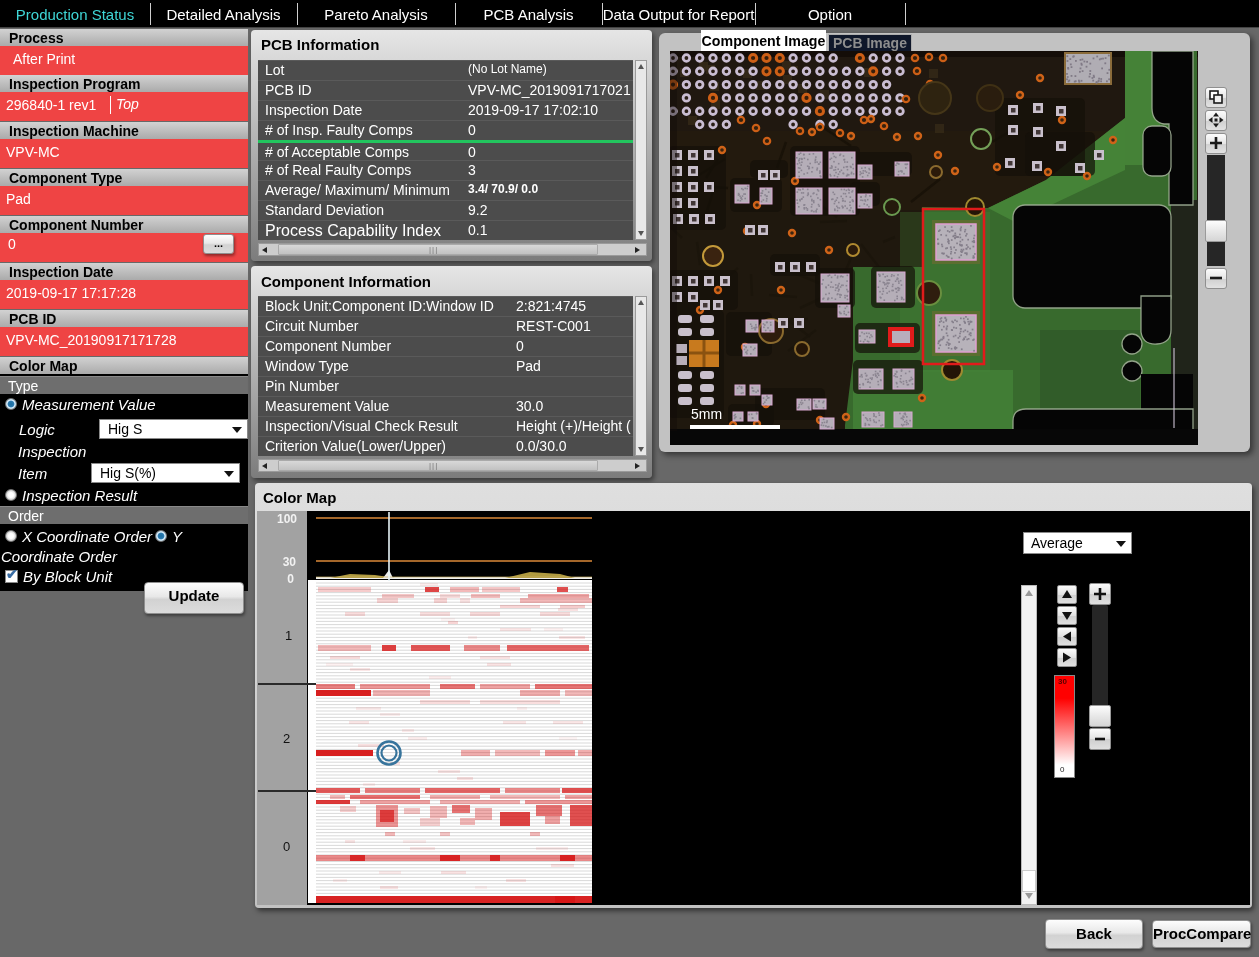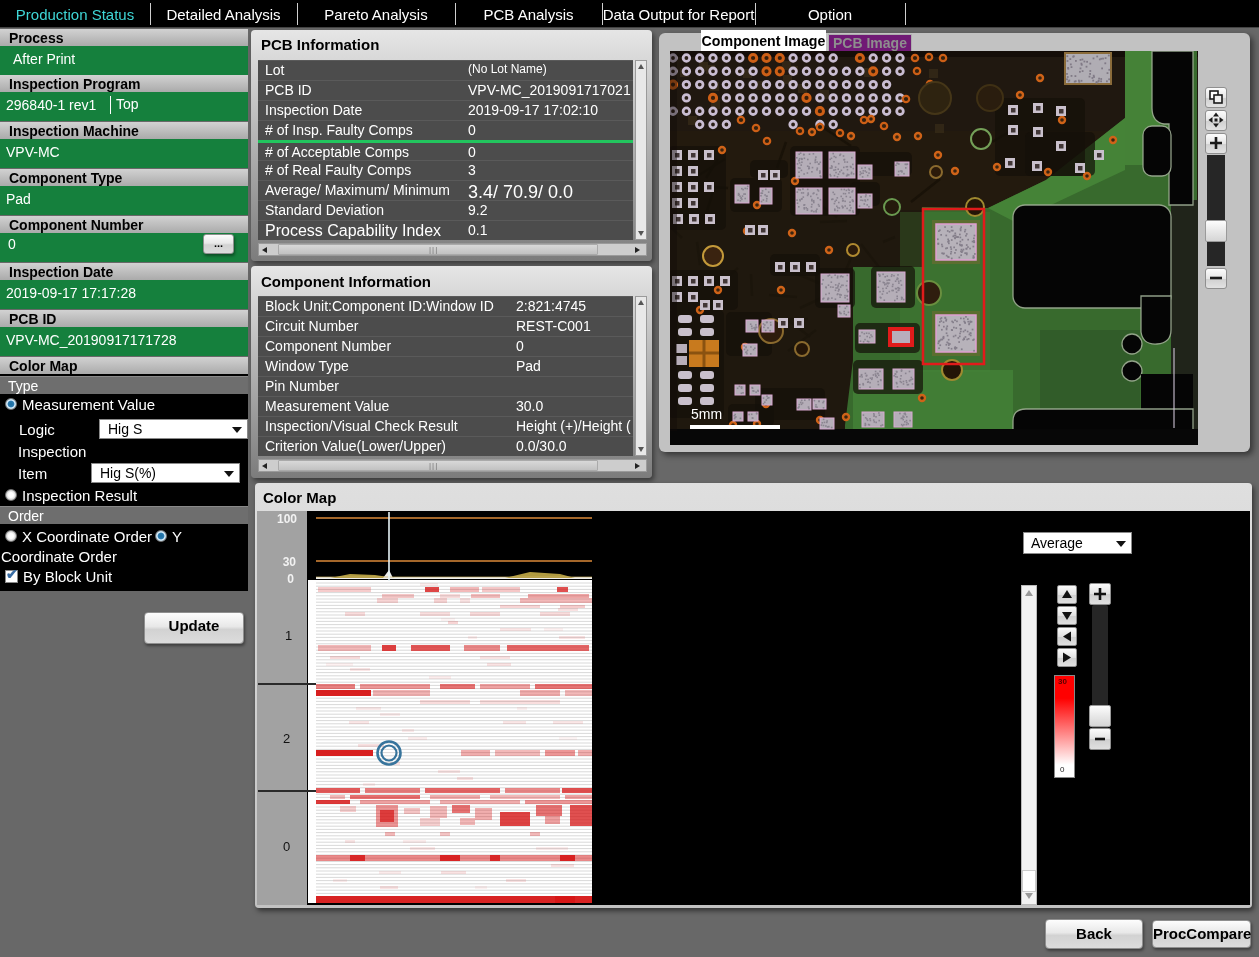--- a/index.html
+++ b/index.html
@@ -1,21 +1,21 @@
 <!DOCTYPE html>
 <html><head><meta charset="utf-8">
 <style>
 *{margin:0;padding:0;box-sizing:border-box;font-family:"Liberation Sans",sans-serif;}
 html,body{width:1259px;height:957px;background:#686868;overflow:hidden;position:relative;}
 .abs{position:absolute;}
 .hdr{position:absolute;left:0;width:248px;height:18px;background:linear-gradient(#d2d2d2,#a8a8a8);color:#000;font-weight:bold;font-size:14px;line-height:18px;padding-left:9px;}
-.val{position:absolute;left:0;width:248px;background:#15803d;color:#fff;font-size:14px;}
+.val{position:absolute;left:0;width:248px;background:#ef4444;color:#fff;font-size:14px;}
 .gbar{position:absolute;left:0;width:248px;height:18px;background:#6e6e6e;color:#fff;font-size:14px;line-height:18px;padding-left:8px;border-top:1px solid #8a8a8a;}
 .blk{position:absolute;left:0;width:248px;background:#000;}
-.wlbl{position:absolute;color:#fff;font-size:15px;}
+.wlbl{position:absolute;color:#fff;font-size:15px;font-style:italic;}
 .radio{position:absolute;width:12px;height:12px;border-radius:50%;background:radial-gradient(#fff 35%,#cfcfcf 70%,#9a9a9a);border:1px solid #777;}
 .radio.sel{background:radial-gradient(#1c6ea0 0%,#2a7ab0 40%,#dff2ff 55%,#bcd8e8 70%,#8fb3c8);}
 .combo{position:absolute;background:#fff;border:1px solid #8a8a8a;color:#000;font-size:14px;line-height:18px;}
 .combo .arr{position:absolute;right:5px;top:7px;width:0;height:0;border-left:5px solid transparent;border-right:5px solid transparent;border-top:6px solid #111;}
 .btn{position:absolute;background:linear-gradient(#fdfdfd,#e8e8e8 45%,#d2d2d2 55%,#dcdcdc);border:1px solid #8f8f8f;border-radius:4px;color:#000;font-weight:bold;text-align:center;box-shadow:1px 2px 3px rgba(0,0,0,0.4);}
 .panel{position:absolute;background:linear-gradient(#e6e6e6,#7c7c7c);border-radius:4px;box-shadow:2px 3px 5px rgba(0,0,0,0.45);}
 .ptitle{position:absolute;font-size:15px;font-weight:bold;color:#000;}
 .tbl{position:absolute;background:#4c4c4c;}
 .sbv{position:absolute;background:#e8e8e8;border:1px solid #9a9a9a;}
 .sbh{position:absolute;background:linear-gradient(#d8d8d8,#c2c2c2);border:1px solid #9a9a9a;}
@@ -74,21 +74,21 @@
 <div class="gbar" style="top:506px;">Order</div>
 <div class="blk" style="top:524px;height:67px;"></div>
 <div class="radio" style="left:5px;top:530px;"></div>
 <div class="wlbl" style="left:22px;top:528px;">X Coordinate Order</div>
 <div class="radio sel" style="left:155px;top:530px;"></div>
 <div class="wlbl" style="left:172px;top:528px;">Y</div>
 <div class="wlbl" style="left:1px;top:548px;">Coordinate Order</div>
 <div class="abs" style="left:5px;top:570px;width:13px;height:13px;background:#fff;border:1px solid #888;"></div>
 <div class="abs" style="left:6px;top:566px;color:#3a6ea5;font-size:14px;font-weight:bold;">✔</div>
 <div class="wlbl" style="left:23px;top:568px;">By Block Unit</div>
-<div class="btn" style="left:144px;top:612px;width:100px;height:32px;font-size:15px;line-height:26px;">Update</div>
+<div class="btn" style="left:144px;top:582px;width:100px;height:32px;font-size:15px;line-height:26px;">Update</div>
 <div class="panel" style="left:251px;top:30px;width:401px;height:231px;"></div>
 <div class="ptitle" style="left:261px;top:36px;">PCB Information</div>
 <div class="tbl" style="left:258px;top:60px;width:375px;height:180px;"></div>
 <div class="abs" style="left:258px;top:60px;width:375px;height:20px;border-top:1px solid #5a5a5a;overflow:hidden;white-space:nowrap;">
     <span style="position:absolute;left:7px;top:1px;color:#fff;font-size:14px;">Lot</span>
     <span style="position:absolute;left:210px;top:1px;color:#fff;font-size:12px;">(No Lot Name)</span>
   </div>
 <div class="abs" style="left:258px;top:80px;width:375px;height:20px;border-top:1px solid #5a5a5a;overflow:hidden;white-space:nowrap;">
     <span style="position:absolute;left:7px;top:1px;color:#fff;font-size:14px;">PCB ID</span>
     <span style="position:absolute;left:210px;top:1px;color:#fff;font-size:14px;">VPV-MC_2019091717021</span>
@@ -104,21 +104,21 @@
 <div class="abs" style="left:258px;top:140px;width:375px;height:20px;border-top:3px solid #22c55e;overflow:hidden;white-space:nowrap;">
     <span style="position:absolute;left:7px;top:1px;color:#fff;font-size:14px;"># of Acceptable Comps</span>
     <span style="position:absolute;left:210px;top:1px;color:#fff;font-size:14px;">0</span>
   </div>
 <div class="abs" style="left:258px;top:160px;width:375px;height:20px;border-top:1px solid #5a5a5a;overflow:hidden;white-space:nowrap;">
     <span style="position:absolute;left:7px;top:1px;color:#fff;font-size:14px;"># of Real Faulty Comps</span>
     <span style="position:absolute;left:210px;top:1px;color:#fff;font-size:14px;">3</span>
   </div>
 <div class="abs" style="left:258px;top:180px;width:375px;height:20px;border-top:1px solid #5a5a5a;overflow:hidden;white-space:nowrap;">
     <span style="position:absolute;left:7px;top:1px;color:#fff;font-size:14px;">Average/ Maximum/ Minimum</span>
-    <span style="position:absolute;left:210px;top:1px;color:#fff;font-size:18px;">3.4/ 70.9/ 0.0</span>
+    <span style="position:absolute;left:210px;top:1px;color:#fff;font-size:12px;font-weight:bold;">3.4/ 70.9/ 0.0</span>
   </div>
 <div class="abs" style="left:258px;top:200px;width:375px;height:20px;border-top:1px solid #5a5a5a;overflow:hidden;white-space:nowrap;">
     <span style="position:absolute;left:7px;top:1px;color:#fff;font-size:14px;">Standard Deviation</span>
     <span style="position:absolute;left:210px;top:1px;color:#fff;font-size:14px;">9.2</span>
   </div>
 <div class="abs" style="left:258px;top:220px;width:375px;height:20px;border-top:1px solid #5a5a5a;overflow:hidden;white-space:nowrap;">
     <span style="position:absolute;left:7px;top:1px;color:#fff;font-size:16px;">Process Capability Index</span>
     <span style="position:absolute;left:210px;top:1px;color:#fff;font-size:14px;">0.1</span>
   </div>
 <div class="sbv" style="left:635px;top:60px;width:12px;height:180px;"></div>
@@ -166,21 +166,21 @@
   </div>
 <div class="sbv" style="left:635px;top:296px;width:12px;height:160px;"></div>
 <div class="tri" style="left:638px;top:300px;border-left:3px solid transparent;border-right:3px solid transparent;border-bottom:5px solid #555;"></div>
 <div class="tri" style="left:638px;top:447px;border-left:3px solid transparent;border-right:3px solid transparent;border-top:5px solid #555;"></div>
 <div class="abs" style="left:258px;top:459px;width:389px;height:13px;background:#cdcdcd;border:1px solid #9a9a9a;"></div>
 <div class="sbh" style="left:278px;top:460px;width:320px;height:11px;border:1px solid #aaa;border-radius:1px;"></div>
 <div class="abs" style="left:429px;top:461px;color:#777;font-size:8px;letter-spacing:1px;">|||</div>
 <div class="tri" style="left:262px;top:463px;border-top:3px solid transparent;border-bottom:3px solid transparent;border-right:5px solid #222;"></div>
 <div class="tri" style="left:635px;top:463px;border-top:3px solid transparent;border-bottom:3px solid transparent;border-left:5px solid #222;"></div>
 <div class="abs" style="left:659px;top:33px;width:591px;height:419px;background:#c2c2c2;border-radius:6px;box-shadow:3px 3px 6px rgba(0,0,0,0.5);"></div>
-<div class="abs" style="left:828px;top:34px;width:84px;height:18px;background:#701a75;border:1px solid #aeaeae;border-bottom:none;color:#8e8e8e;font-weight:bold;font-size:14px;text-align:center;line-height:17px;">PCB Image</div>
+<div class="abs" style="left:828px;top:34px;width:84px;height:18px;background:#0f172a;border:1px solid #aeaeae;border-bottom:none;color:#8e8e8e;font-weight:bold;font-size:14px;text-align:center;line-height:17px;">PCB Image</div>
 <div class="abs" style="left:701px;top:30px;width:125px;height:22px;background:#fff;color:#000;font-weight:bold;font-size:14.2px;text-align:center;line-height:23px;">Component Image</div>
 <svg class="abs" style="left:670px;top:51px;" width="528" height="394" viewBox="670 51 528 394">
     <rect x="670" y="51" width="528" height="394" fill="#231a0e"></rect>
     <rect x="670" y="51" width="528" height="80" fill="#201810"></rect>
     <path d="M777,168 L786,142" stroke="#191208" stroke-width="2.5" fill="none"></path>
     <path d="M847,221 L820,222" stroke="#191208" stroke-width="2.5" fill="none"></path>
     <path d="M682,238 L657,214" stroke="#191208" stroke-width="2.5" fill="none"></path>
     <path d="M810,337 L788,320" stroke="#191208" stroke-width="2.5" fill="none"></path>
     <path d="M877,367 L882,361" stroke="#191208" stroke-width="2.5" fill="none"></path>
     <path d="M992,142 L1014,129" stroke="#191208" stroke-width="2.5" fill="none"></path>

